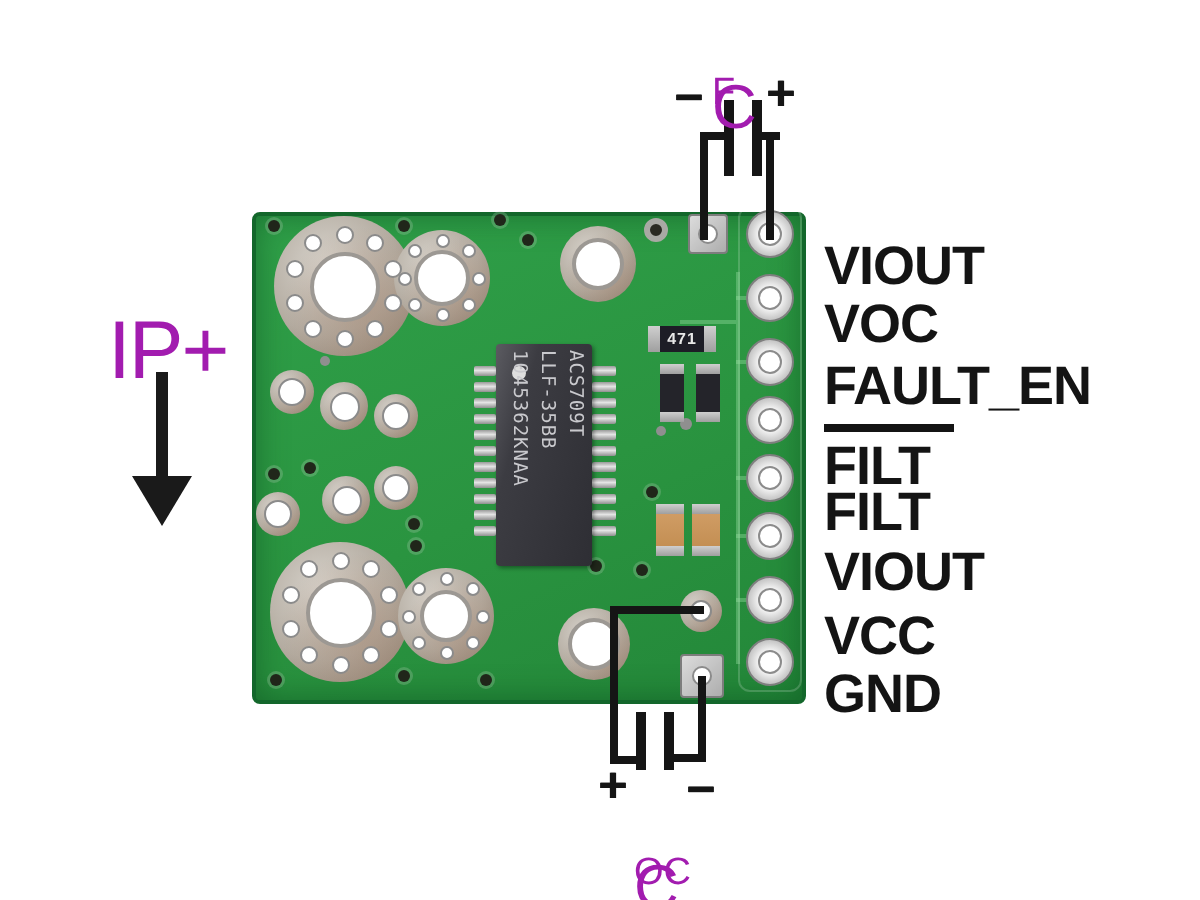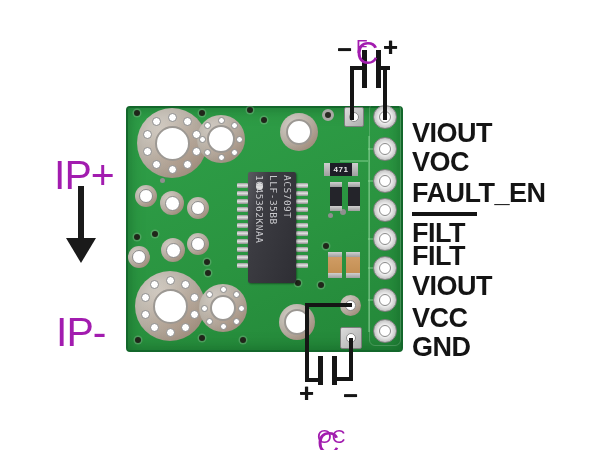--- a/index.html
+++ b/index.html
@@ -140,21 +140,20 @@
   <div class="sign" style="left:299px;top:379px">
       <span>+</span>
     </div>
   <div class="sign" style="left:343px;top:381px">
       <span>−</span>
     </div>
 
   <div class="lbl iplbl" style="left:54px;top:124px">IP+</div>
   <div id="arrow-shaft"></div>
   <div id="arrow-head"></div>
-  <div class="lbl iplbl" style="left:56px;top:281px">IP-</div>
 
   <div class="pin-label" style="top:118px">
       <span>VIOUT</span>
     </div>
   <div class="pin-label" style="top:147px">
       <span>VOC</span>
     </div>
   <div class="pin-label" style="top:178px">
       <span>FAULT_EN</span>
     </div>

